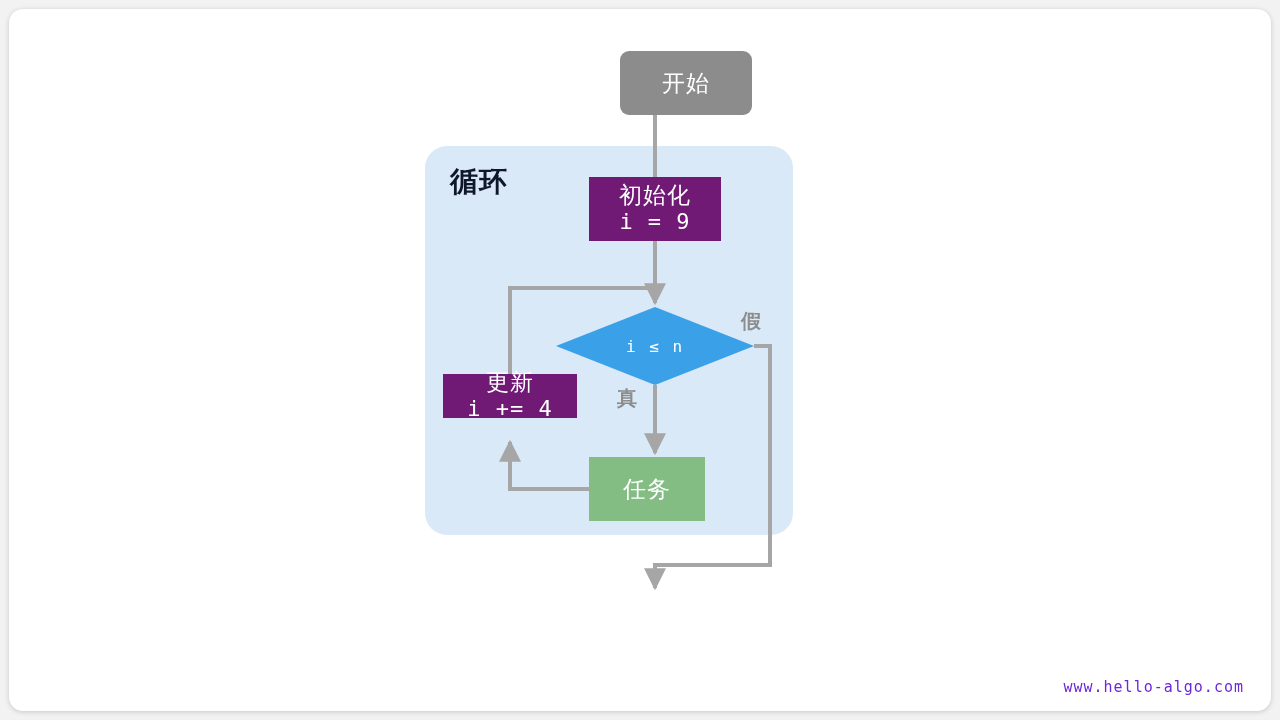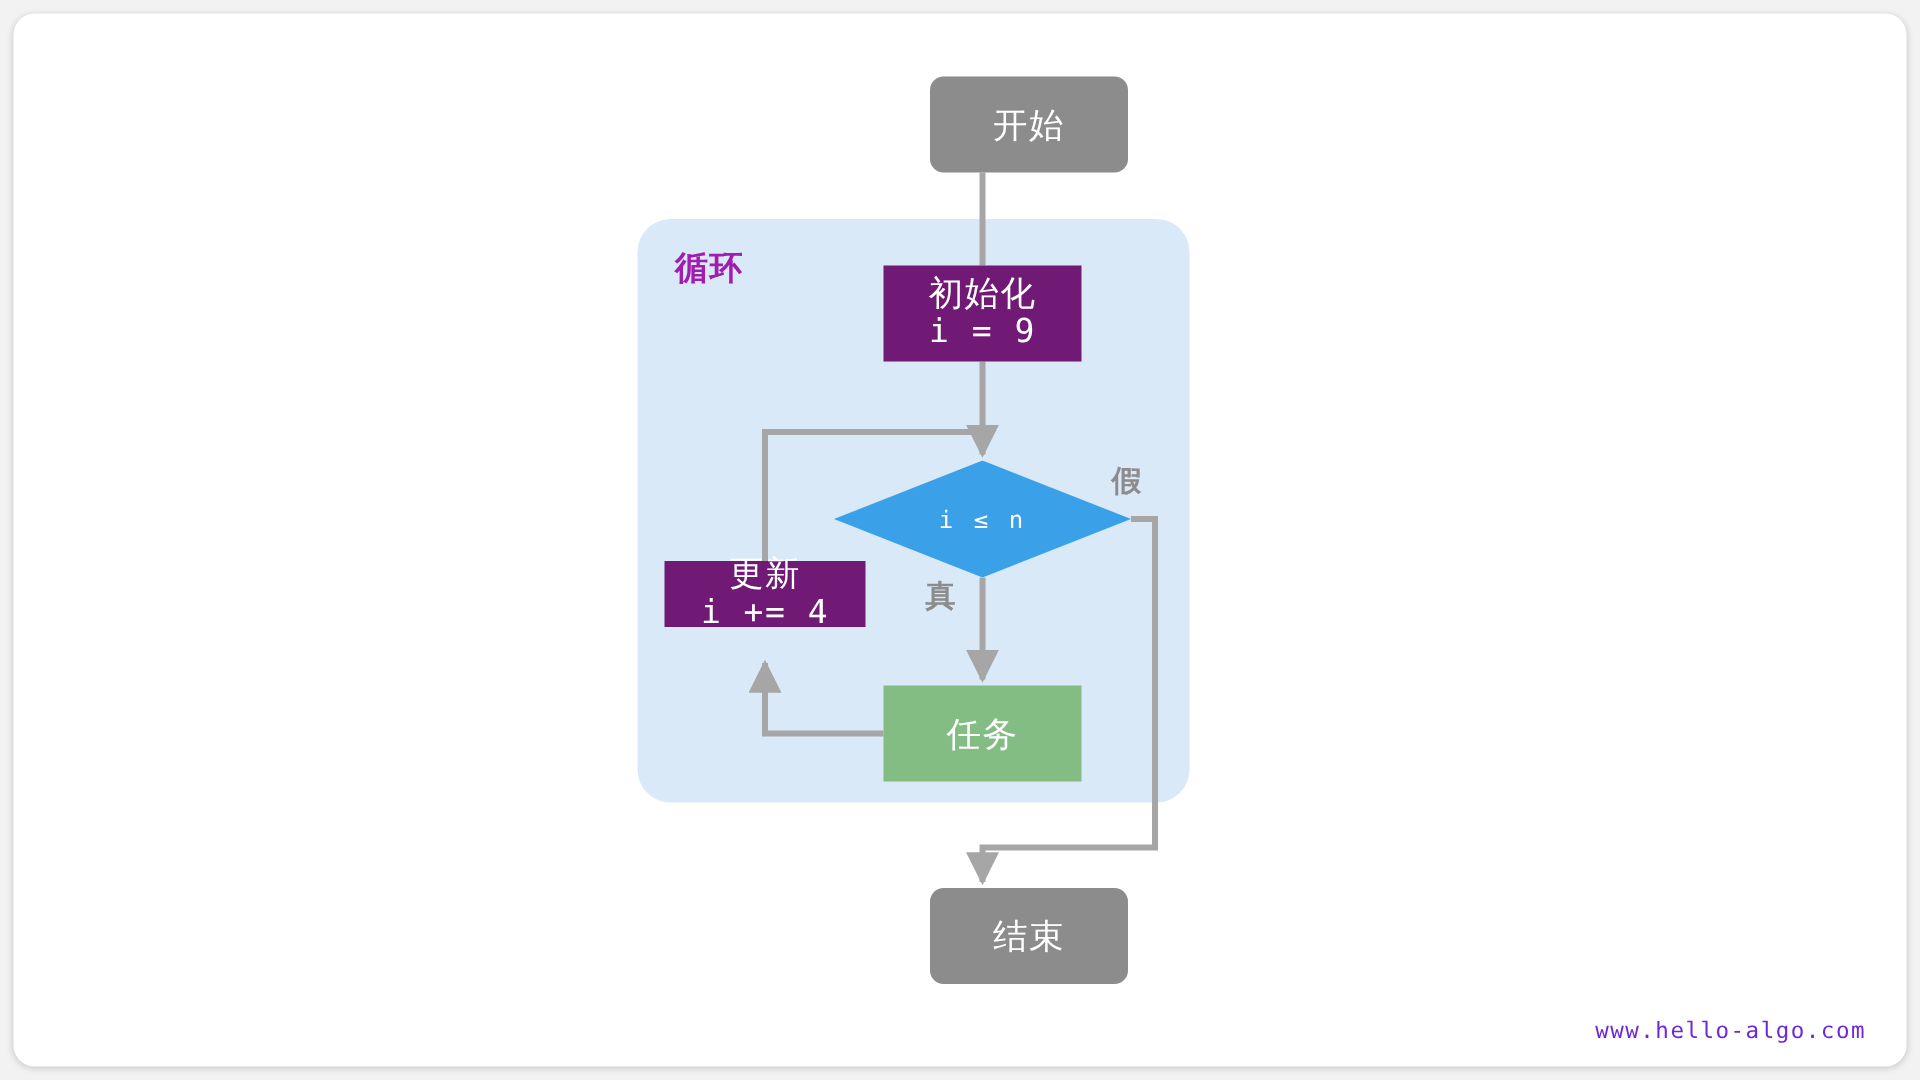--- a/index.html
+++ b/index.html
@@ -38,23 +38,23 @@
     top: 146px;
     width: 368px;
     height: 389px;
     background: #d9e9f7;
     border-radius: 22px;
   }
   .loop-label {
     position: absolute;
     left: 450px;
     top: 168px;
-    font-size: 22px;
+    font-size: 28px;
     font-weight: bold;
-    color: #a21caf;
+    color: #0f172a;
     letter-spacing: 1px;
     line-height: 1;
   }
 
   
   .node {
     position: absolute;
     display: flex;
     flex-direction: column;
     align-items: center;
@@ -83,21 +83,21 @@
   .process-blue { background: #701a75; }
   .process-green { background: #83bd84; }
 
   
   #node-start { left: 589px; top: 51px;  width: 132px; height: 64px; }
   
   #node-init  { left: 589px; top: 177px; width: 132px; height: 64px; }
   
   #node-update{ left: 443px; top: 374px; width: 134px; height: 44px; }
   
-  #node-task  { left: 589px; top: 457px; width: 132px; height: 64px; }
+  #node-task  { left: 589px; top: 457px; width: 116px; height: 64px; }
   
   #node-end   { left: 589px; top: 592px; width: 132px; height: 64px; }
 
   
   #node-cond {
     position: absolute;
     left: 556px;
     top: 307px;
     width: 198px;
     height: 78px;
@@ -194,22 +194,19 @@
 
   <div id="node-update" class="node process-blue">
     <span class="cn">更新</span>
     <span class="mono">i += 4</span>
   </div>
 
   <div id="node-task" class="node process-green">
     <span class="cn">任务</span>
   </div>
 
-  <div id="node-end" class="node terminal">
-    <span class="cn">结束</span>
-  </div>
 
   <div id="label-true" class="edge-label">真</div>
   <div id="label-false" class="edge-label">假</div>
 
   <div class="watermark">www.hello-algo.com</div>
 
 </div>
 
 </body></html>

